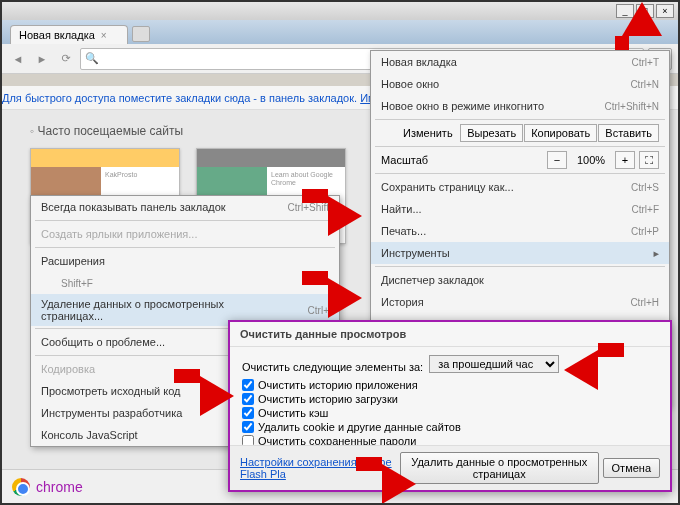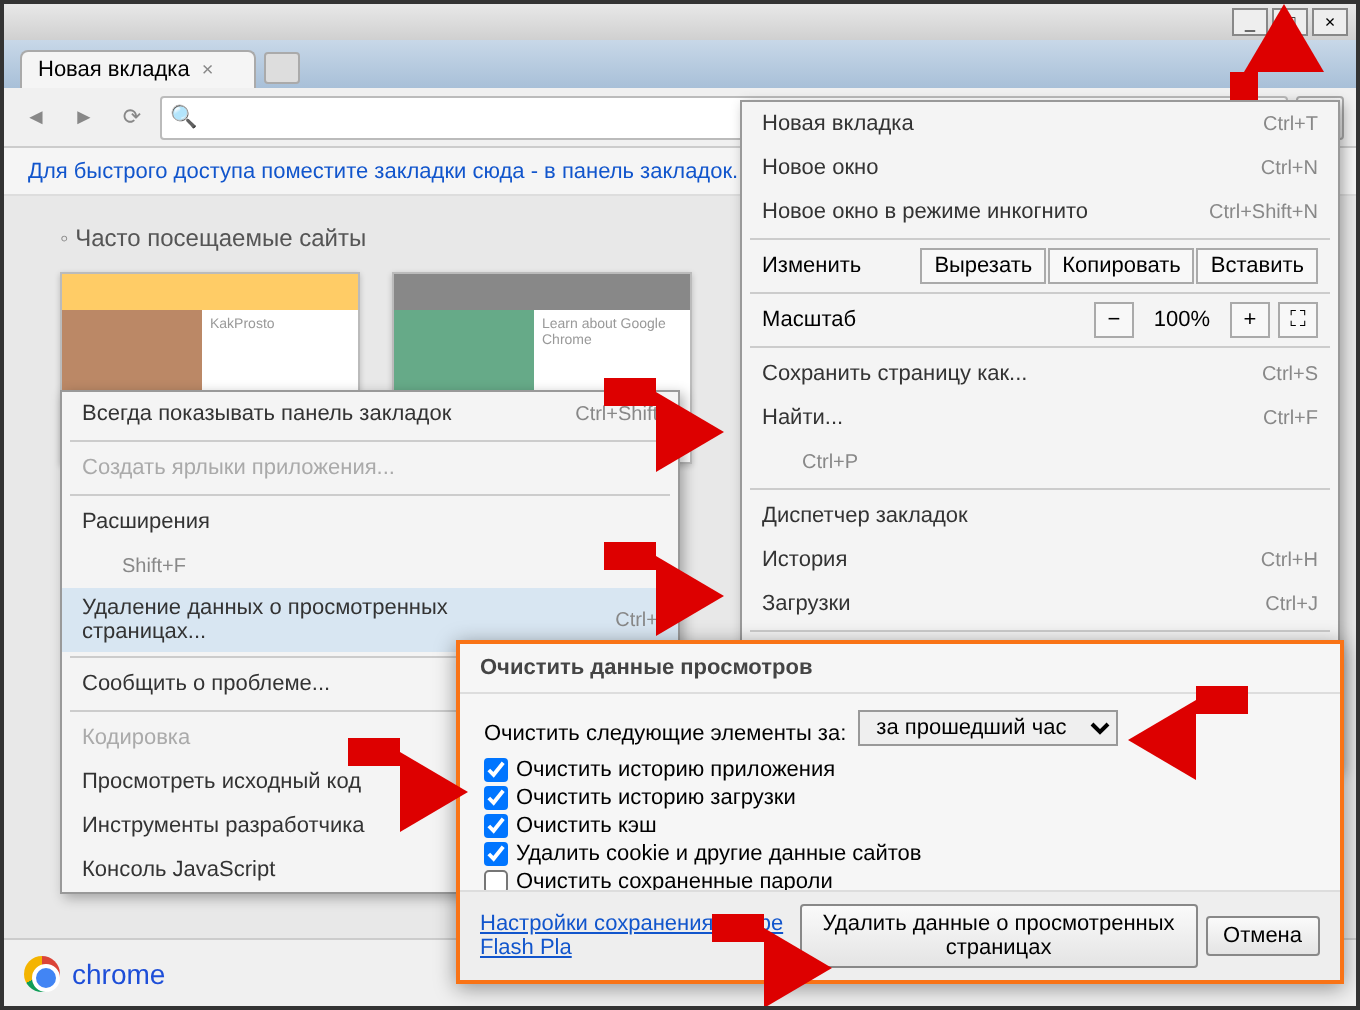--- a/index.html
+++ b/index.html
@@ -8,21 +8,21 @@
 .titlebar button { width: 18px; height: 14px; font-size: 9px; background: #eee; border: 1px solid #888; cursor: pointer; }
 .tab-strip { height: 24px; background: linear-gradient(#c8d8e8,#a8c0d8); display: flex; align-items: flex-end; padding-left: 8px; }
 .tab { background: #f5f5f5; border: 1px solid #aaa; border-bottom: none; border-radius: 4px 4px 0 0; padding: 3px 20px 3px 8px; display: flex; align-items: center; gap: 6px; position: relative; }
 .tab .close { font-size: 10px; color: #888; }
 .newtab-btn { width: 18px; height: 16px; background: #ddd; border: 1px solid #aaa; margin-left: 4px; border-radius: 2px; margin-bottom: 2px; }
 .toolbar { height: 30px; background: #f0f0f0; border-bottom: 1px solid #ccc; display: flex; align-items: center; padding: 0 6px; gap: 4px; }
 .nav-btn { width: 20px; height: 20px; display: flex; align-items: center; justify-content: center; color: #888; }
 .omnibox { flex: 1; height: 22px; border: 1px solid #bbb; background: #fff; border-radius: 2px; display: flex; align-items: center; padding: 0 4px; color: #aaa; }
 .star { margin-left: auto; color: #ccc; }
 .wrench { width: 24px; height: 22px; border: 1px solid #aaa; background: linear-gradient(#f8f8f8,#e0e0e0); border-radius: 2px; display: flex; align-items: center; justify-content: center; }
-.bookmarks-bar { height: 24px; background: #f5f5f5; border-bottom: 1px solid #ddd; display: flex; align-items: center; padding: 0 12px; color: #1155cc; }
+.bookmarks-bar { height: 24px; background: #f5f5f5; border-bottom: 1px solid #ddd; display: flex; align-items: center; padding: 0 0; color: #1155cc; margin-top: 12px; }
 .bookmarks-bar a { text-decoration: underline; }
 .content { background: #e8e8e8; height: 380px; padding: 14px 18px; position: relative; }
 .mvh { color: #555; font-size: 12px; margin-bottom: 10px; padding-left: 10px; }
 .mvh::before { content: "◦ "; color: #888; }
 .thumbs { display: flex; gap: 16px; padding-left: 10px; }
 .thumb { width: 150px; height: 96px; background: #fff; border: 1px solid #bbb; box-shadow: 0 1px 3px rgba(0,0,0,.2); overflow: hidden; }
 .thumb .th-head { height: 18px; background: #fc6; }
 .thumb.t2 .th-head { background: #888; }
 .thumb .th-body { height: 78px; display: flex; }
 .thumb .th-img { width: 70px; background: #b86; }
@@ -35,26 +35,26 @@
 .menu-item .shortcut { color: #888; font-size: 10px; margin-left: 20px; }
 .menu-item.disabled { color: #aaa; }
 .menu-item.hover { background: #d8e6f2; }
 .menu-sep { height: 1px; background: #ccc; margin: 2px 4px; }
 .menu-item .arrow { color: #666; margin-left: 10px; }
 
 .main-menu { top: 48px; right: 8px; width: 300px; }
 .zoom-row { display: flex; align-items: center; padding: 2px 10px; gap: 4px; }
 .zoom-row button { width: 20px; height: 18px; border: 1px solid #aaa; background: #f8f8f8; font-size: 11px; }
 .zoom-row .zval { width: 40px; text-align: center; }
-.edit-row { display: flex; padding: 2px 10px; gap: 1px; align-items: center; }
+.edit-row { display: flex; padding: 2px 10px; gap: 1px; align-items: center; margin-left: 22px; }
 .edit-row button { padding: 2px 6px; border: 1px solid #aaa; background: #f8f8f8; }
 
 .sub-menu { top: 193px; left: 28px; width: 310px; }
 
-.dialog { position: absolute; top: 318px; left: 226px; width: 444px; height: 172px; background: #f6f6f6; border: 2px solid #f97316; box-shadow: 0 2px 10px rgba(0,0,0,.4); }
+.dialog { position: absolute; top: 318px; left: 226px; width: 444px; height: 172px; background: #f6f6f6; border: 2px solid #a21caf; box-shadow: 0 2px 10px rgba(0,0,0,.4); }
 .dlg-title { padding: 6px 10px; font-weight: bold; color: #444; border-bottom: 1px solid #ddd; }
 .dlg-body { padding: 8px 12px; }
 .dlg-row { display: flex; align-items: flex-end; gap: 6px; margin-bottom: 6px; }
 .dlg-row select { border: 1px solid #999; padding: 1px 4px; font-size: 11px; width: 130px; }
 .chk { display: flex; align-items: center; gap: 4px; margin: 2px 0; }
 .chk input { width: 12px; height: 12px; }
 .dlg-footer { position: absolute; bottom: 0; left: 0; right: 0; padding: 6px 10px; display: flex; align-items: center; border-top: 1px solid #ddd; background: #eee; }
 .dlg-footer a { color: #1155cc; text-decoration: underline; }
 .dlg-footer .spacer { flex: 1; }
 .dlg-footer button { padding: 3px 8px; border: 1px solid #888; background: linear-gradient(#fafafa,#e4e4e4); border-radius: 2px; margin-left: 4px; }
@@ -129,21 +129,21 @@
   </div>
 </div>
 
 <div class="tabs-footer">
   <span class="sq"></span>
     <span>1 вкладка</span>
 </div>
 
 <div class="bottom-bar">
   <div class="chrome-logo"></div>
-  <span style="color:#1d4ed8;font-size:14px;">chrome</span>
+  <span style="color:#a21caf;font-size:14px;">chrome</span>
 </div>
 
 <div class="menu main-menu" id="main-menu">
     <div class="menu-item">
       <span class="mlabel">Новая вкладка</span>
       <span class="shortcut">Ctrl+T</span>
     </div>
     <div class="menu-item">
       <span class="mlabel">Новое окно</span>
       <span class="shortcut">Ctrl+N</span>
@@ -170,21 +170,26 @@
     <div class="menu-sep"></div>
     <div class="menu-item">
       <span class="mlabel">Сохранить страницу как...</span>
       <span class="shortcut">Ctrl+S</span>
     </div>
     <div class="menu-item">
       <span class="mlabel">Найти...</span>
       <span class="shortcut">Ctrl+F</span>
     </div>
     <div class="menu-item">
+      <span class="mlabel">Печать...</span>
       <span class="shortcut">Ctrl+P</span>
+    </div>
+    <div class="menu-item hover">
+      <span class="mlabel">Инструменты</span>
+      <span class="arrow">▸</span>
     </div>
     <div class="menu-sep"></div>
     <div class="menu-item">
       <span class="mlabel">Диспетчер закладок</span>
     </div>
     <div class="menu-item">
       <span class="mlabel">История</span>
       <span class="shortcut">Ctrl+H</span>
     </div>
     <div class="menu-item">

